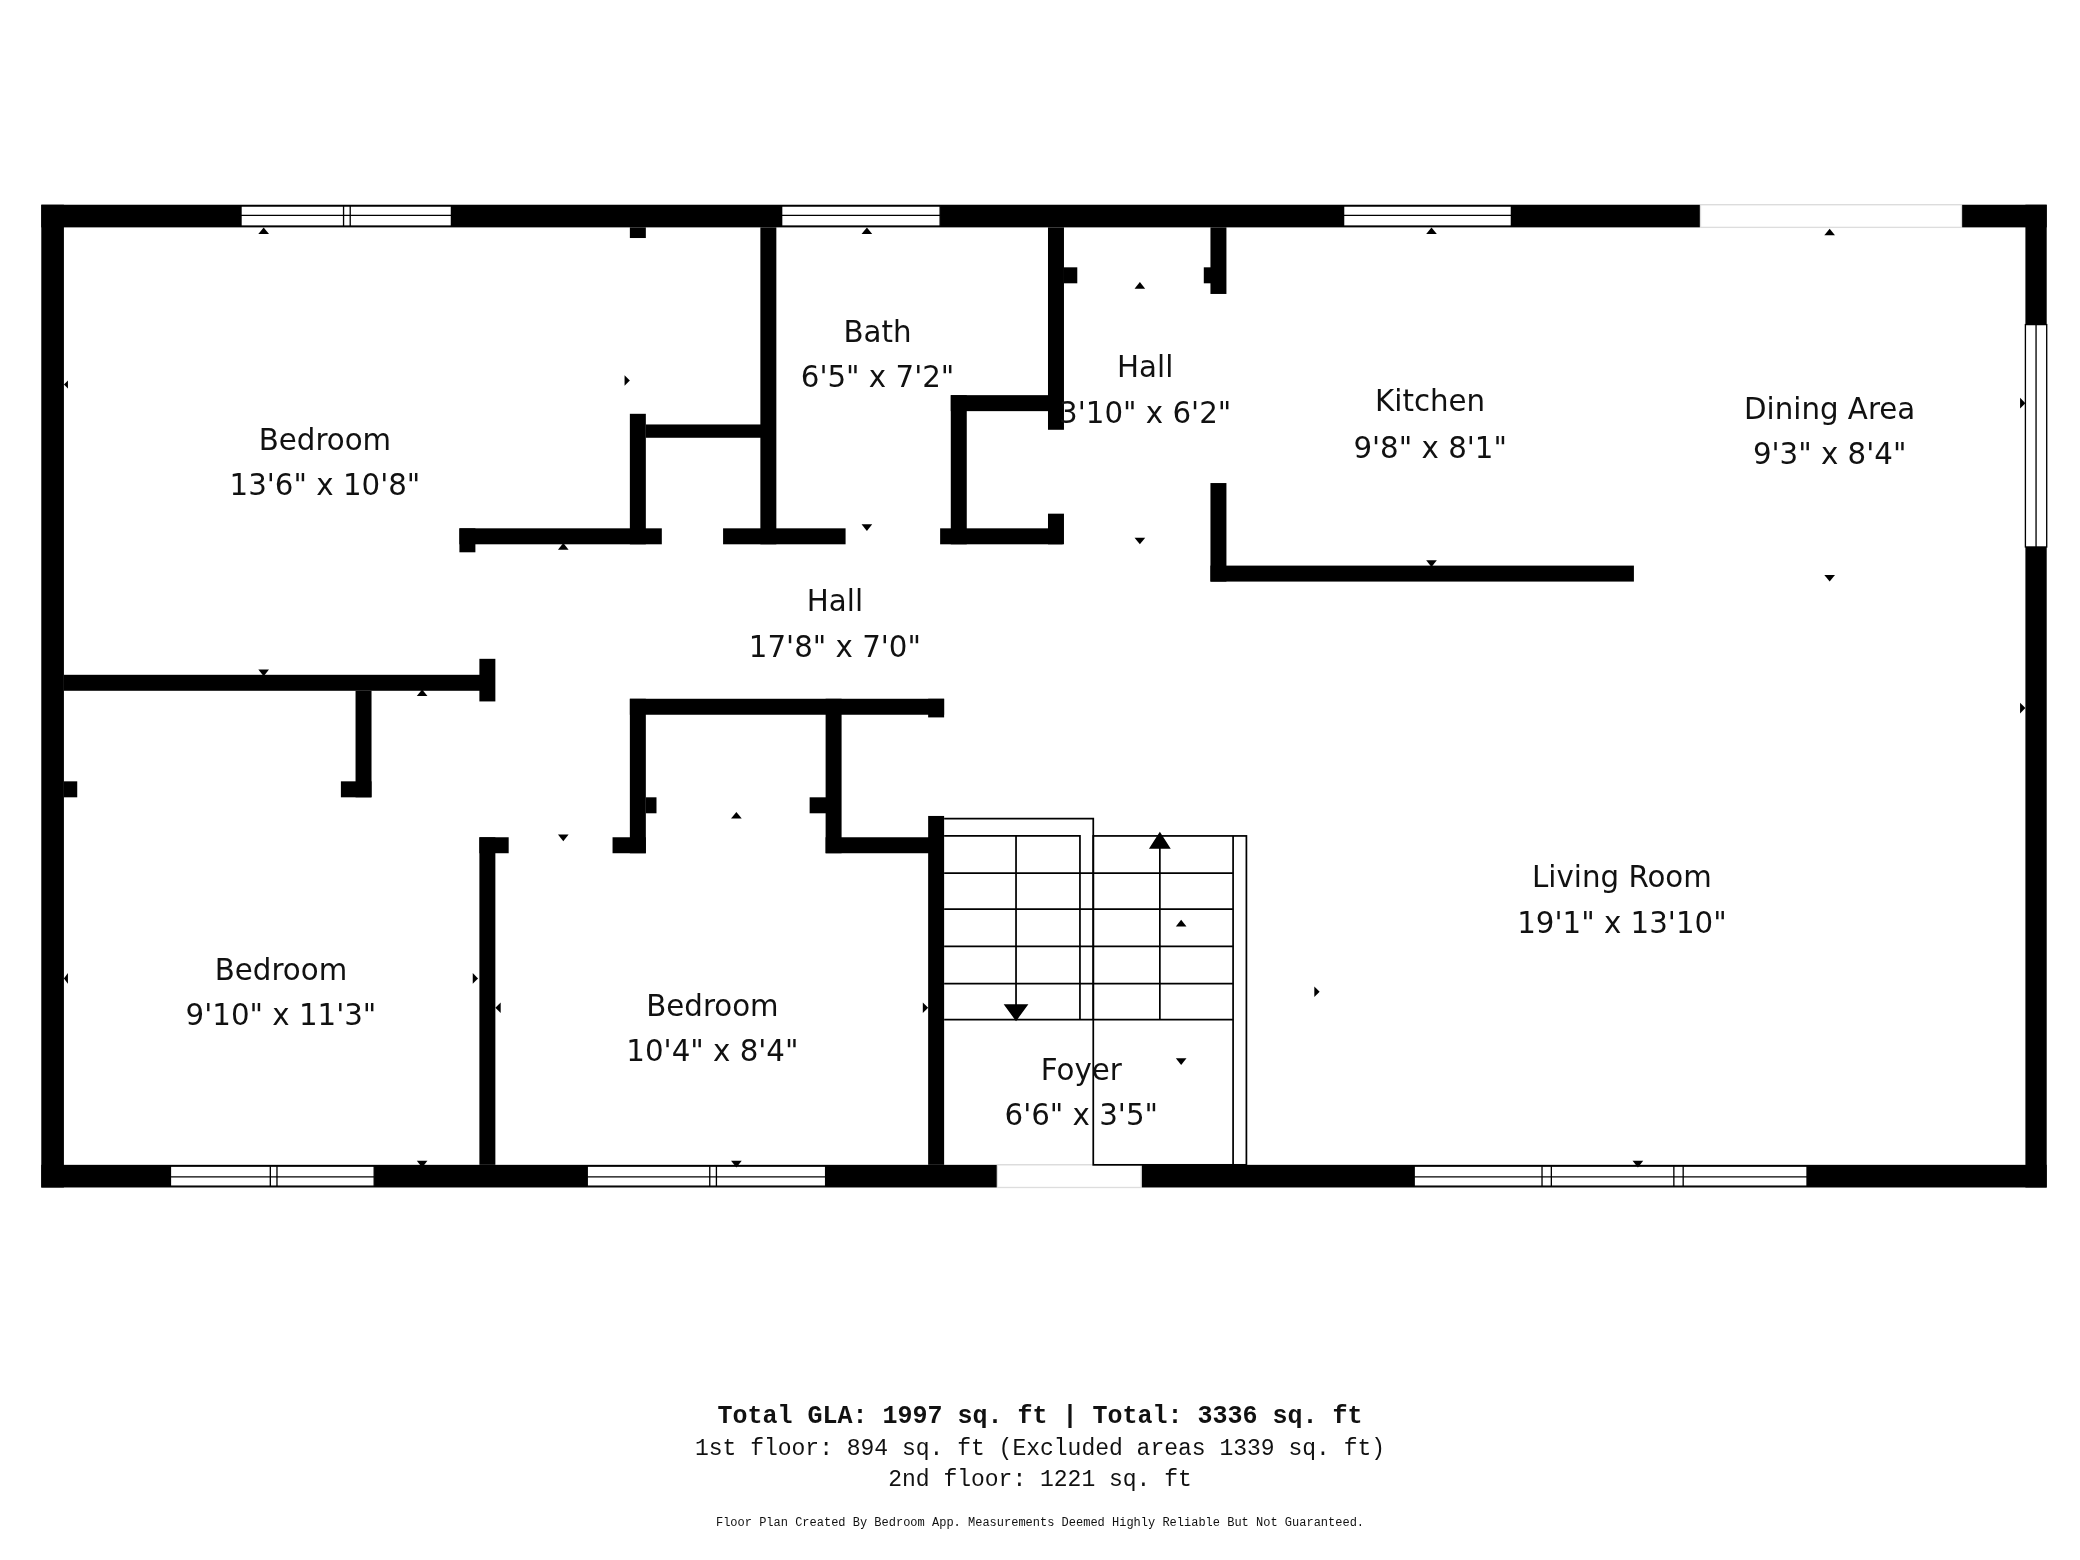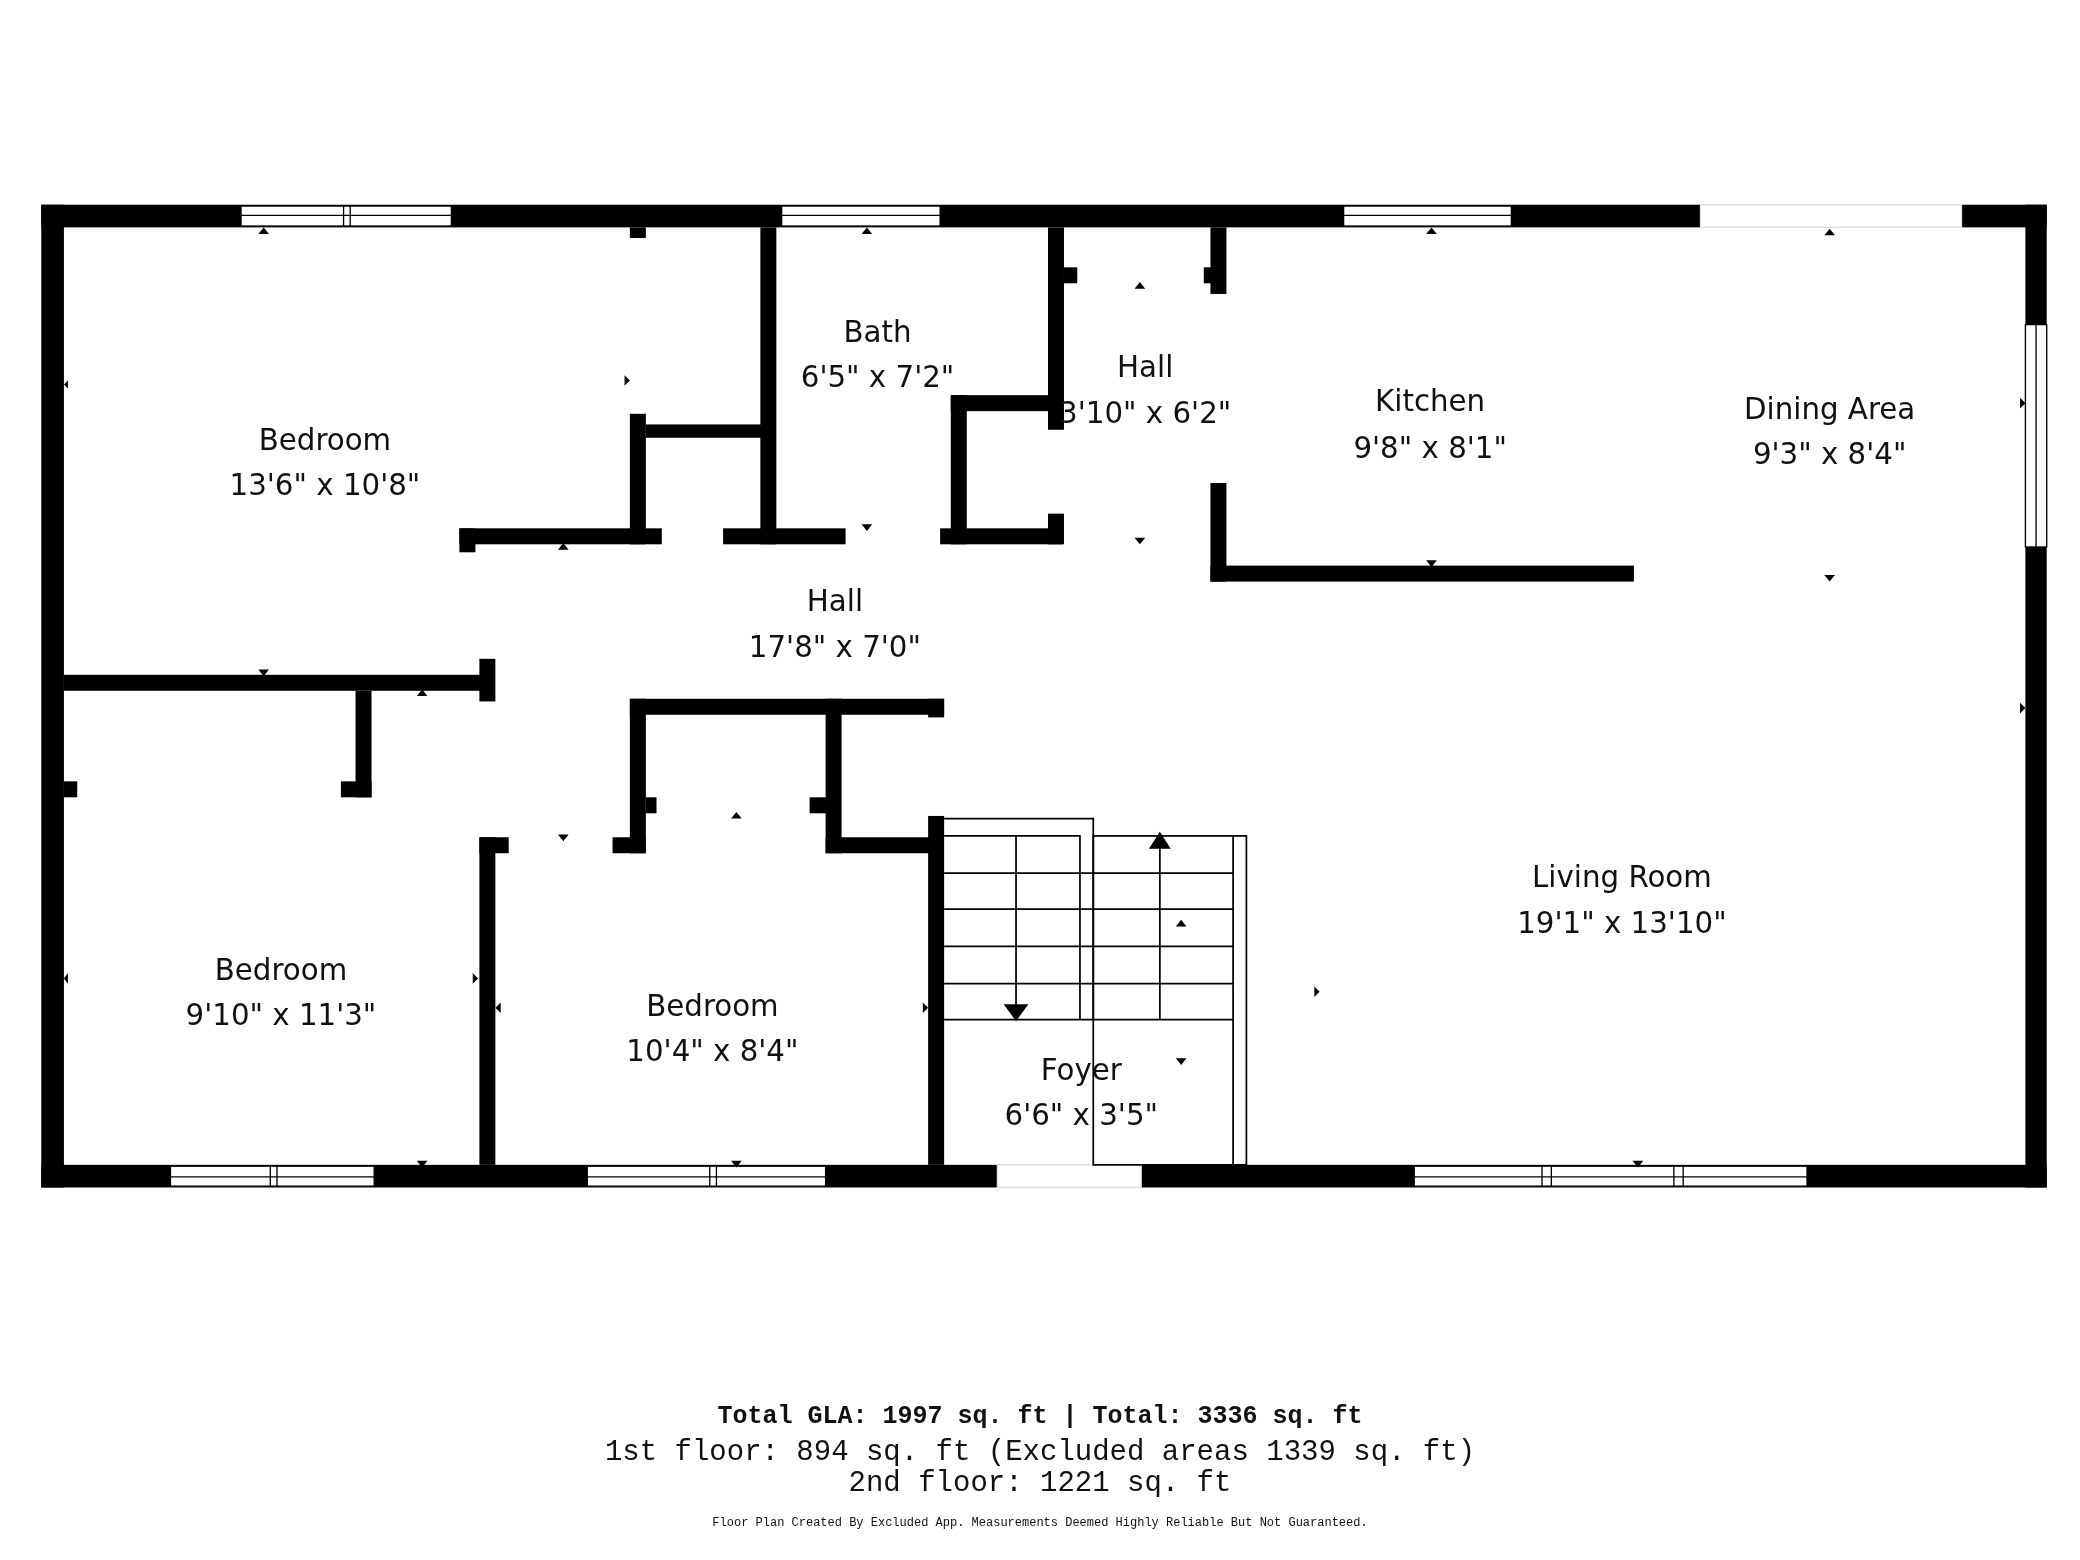--- a/index.html
+++ b/index.html
@@ -1,21 +1,21 @@
 <!DOCTYPE html>
 <html><head>
 <meta charset="utf-8">
 <style>
   html,body{margin:0;padding:0;background:#fff;}
   body{width:2080px;height:1560px;position:relative;overflow:hidden;font-family:"DejaVu Sans","Liberation Sans",sans-serif;}
   #plan{position:absolute;left:0;top:0;width:2080px;height:1560px;}
   .lbl{font-family:"DejaVu Sans","Liberation Sans",sans-serif;font-size:22px;fill:#111;text-anchor:middle;}
   .footer{position:absolute;left:0;width:2080px;text-align:center;color:#111;font-family:Liberation Mono, monospace;}
   .f-total{top:1402px;font-size:25px;font-weight:bold;}
-  .f-line{font-size:29px;}
+  .f-line{font-size:23px;}
   .f1{top:1436px;}
   .f2{top:1467px;}
   .f-note{top:1516px;font-size:12px;}
 </style>
 </head>
 <body>
 
 <svg id="plan" viewBox="0 0 1562 1170" xmlns="http://www.w3.org/2000/svg">
   <g fill="#000">
 
@@ -162,13 +162,13 @@
     <polygon points="987,740 987,748 991,744"></polygon>
     <polygon points="1517,527 1517,535 1521,531"></polygon>
     <polygon points="883,794 891,794 887,799"></polygon>
     <polygon points="883,695 891,695 887,690"></polygon>
   </g>
 </svg>
 
 <div class="footer f-total">Total GLA: 1997 sq. ft | Total: 3336 sq. ft</div>
 <div class="footer f-line f1">1st floor: 894 sq. ft (Excluded areas 1339 sq. ft)</div>
 <div class="footer f-line f2">2nd floor: 1221 sq. ft</div>
-<div class="footer f-note">Floor Plan Created By Excluded App. Measurements Deemed Highly Reliable But Not Guaranteed.</div>
+<div class="footer f-note">Floor Plan Created By Bedroom App. Measurements Deemed Highly Reliable But Not Guaranteed.</div>
 
 </body></html>

